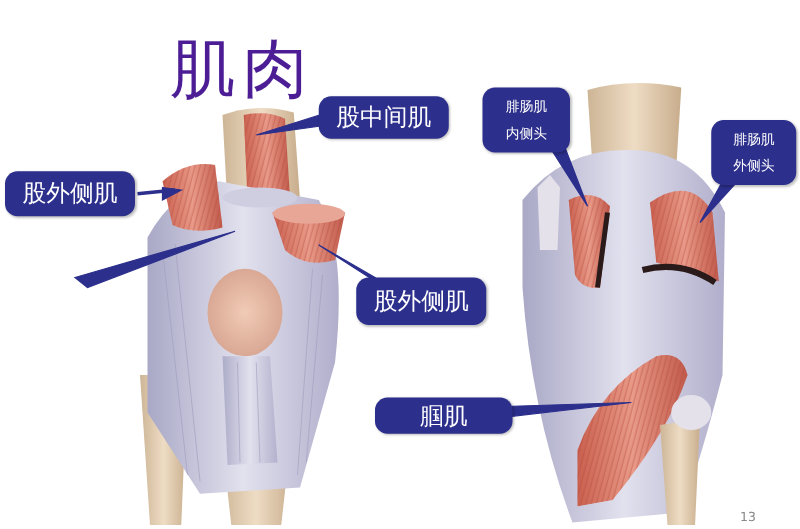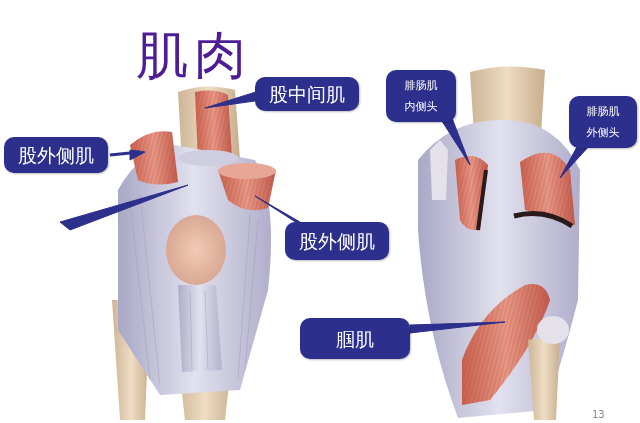--- a/index.html
+++ b/index.html
@@ -155,16 +155,16 @@
 
 
   <div class="callout" style="left:285px; top:222px; width:104px; height:38px;" id="vm">股外侧肌</div>
 
   <div class="callout two-line" style="left:386px; top:70px; width:70px; height:52px;">腓肠肌
 内侧头</div>
 
   <div class="callout two-line" style="left:569px; top:96px; width:68px; height:52px;">腓肠肌
 外侧头</div>
 
-  <div class="callout" style="left:300px; top:318px; width:110px; height:41px;">腘肌</div>
+  <div class="callout" style="left:300px; top:318px; width:110px; height:29px;">腘肌</div>
 </div>
 
 <div class="page-num">13</div>
 
 </body></html>

